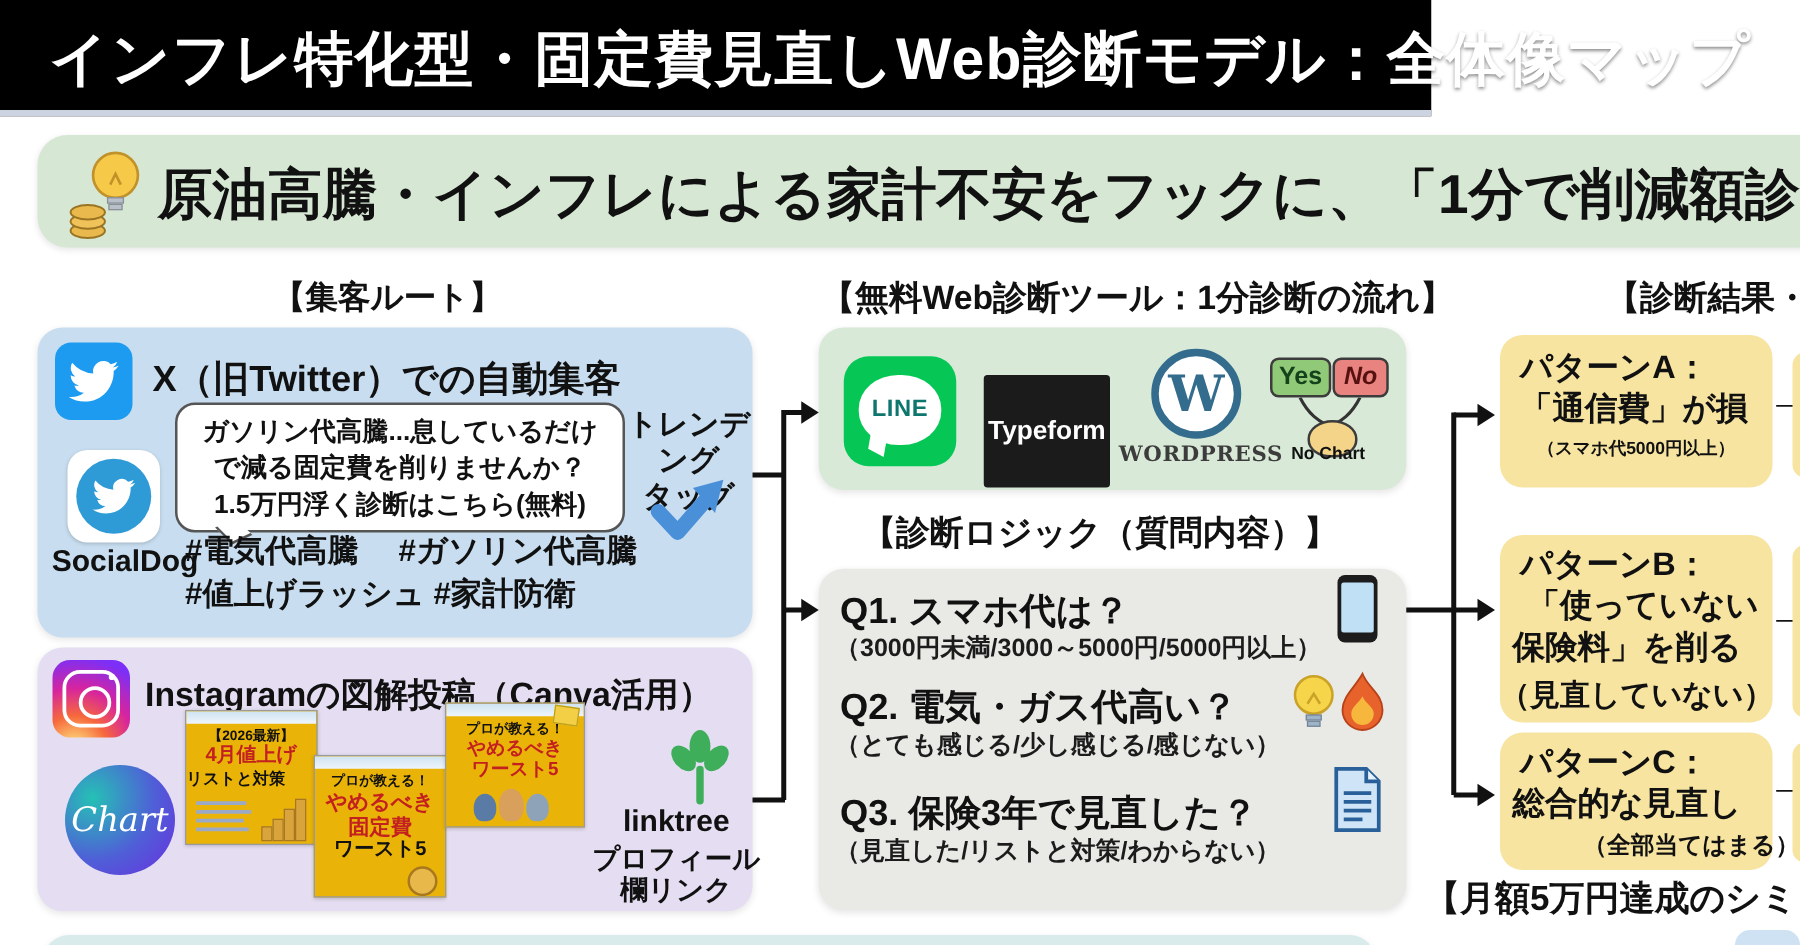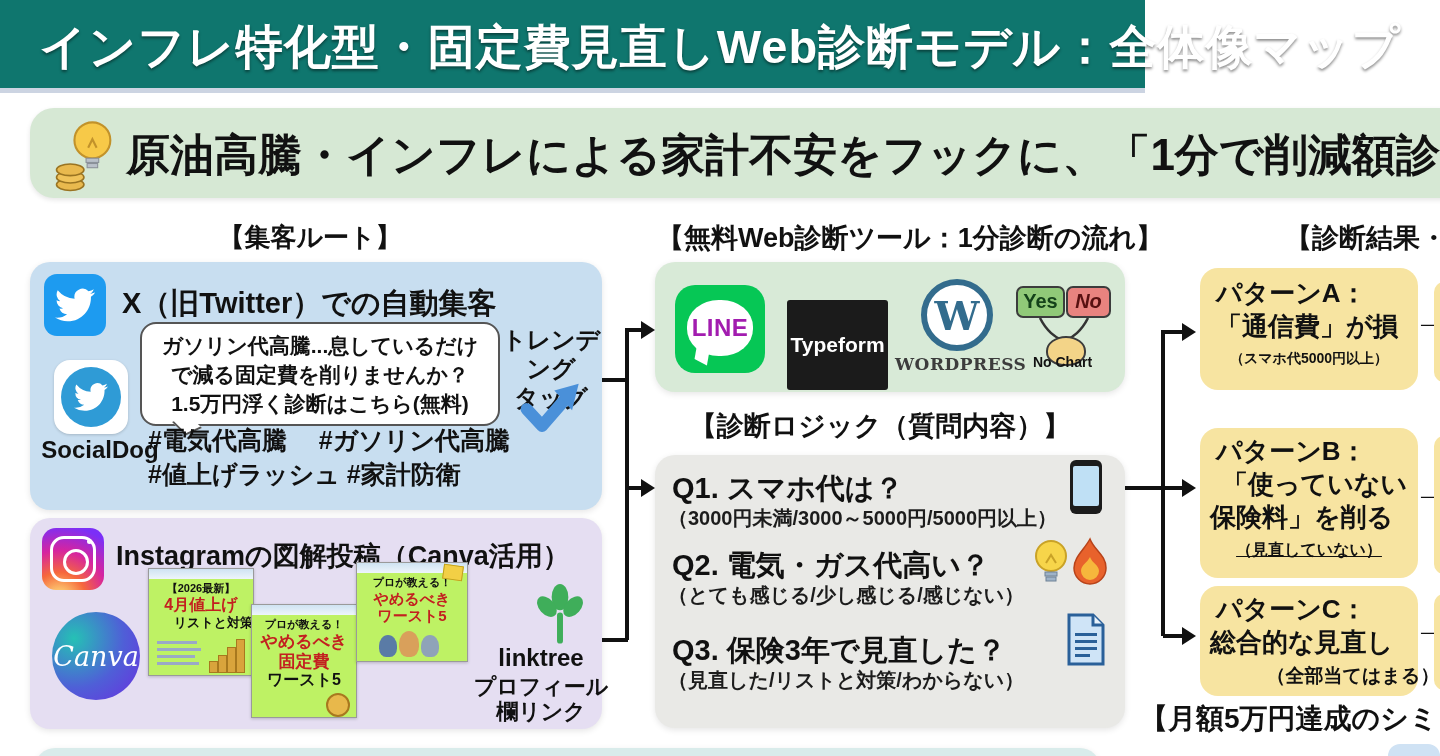--- a/index.html
+++ b/index.html
@@ -5,21 +5,21 @@
   html,body{margin:0;padding:0;background:#fff;}
   .canvas{position:relative;width:1440px;height:756px;background:#ffffff;overflow:hidden;
           font-family:"Liberation Sans","DejaVu Sans",sans-serif;color:#111;}
   .abs{position:absolute;}
   .bold{font-weight:800;}
   .pre{white-space:pre-line;}
   .nowrap{white-space:nowrap;}
   .ctr{text-align:center;}
 
   
-  .navy{left:0;top:0;width:1145px;height:88px;background:#0f766e;border-bottom:5px solid #ccd4e2;}
+  .navy{left:0;top:0;width:1145px;height:88px;background:#000000;border-bottom:5px solid #ccd4e2;}
   .navy .t{position:absolute;left:0;top:16px;width:1440px;text-align:center;color:#fff;
            font-size:47px;font-weight:800;letter-spacing:1px;text-shadow:0 2px 3px rgba(0,0,0,.45);}
   .hook{left:30px;top:108px;width:1500px;height:90px;background:#d6e8d4;border-radius:24px;
         box-shadow:0 2px 5px rgba(0,0,0,.10);}
   .hook .t{position:absolute;left:96px;top:18px;font-size:44px;font-weight:800;white-space:nowrap;}
 
   .colhead{font-size:26px;font-weight:800;}
 
   
   .bigbox{border-radius:20px;box-shadow:0 2px 6px rgba(0,0,0,.10);}
@@ -46,41 +46,41 @@
            border:3.5px solid #fff;border-radius:50%;}
   .ig-dot{position:absolute;right:12px;top:11px;width:5px;height:5px;background:#fff;border-radius:50%;}
   .sd-sq{background:#fff;border-radius:16px;box-shadow:0 1px 3px rgba(0,0,0,.18);
          display:flex;align-items:center;justify-content:center;}
   .sd-circle{width:60px;height:60px;border-radius:50%;background:#2f9bd6;display:flex;align-items:center;justify-content:center;}
   .canva{border-radius:50%;background:radial-gradient(circle at 25% 30%, #25c1b5, #4f5fd7 55%, #6a2fe0 100%);
          display:flex;align-items:center;justify-content:center;
          font-family:"DejaVu Serif","Liberation Serif",serif;font-style:italic;color:#fff;font-size:27px;}
   .line-sq{background:#06c755;border-radius:20px;}
   .line-bub{position:absolute;left:12px;top:15px;width:66px;height:56px;background:#fff;border-radius:48%;
-            text-align:center;line-height:56px;font-size:24px;font-weight:800;color:#a21caf;letter-spacing:.5px;}
+            text-align:center;line-height:56px;font-size:19px;font-weight:800;color:#0f766e;letter-spacing:.5px;}
   .line-bub:after{content:"";position:absolute;left:8px;bottom:-6px;width:14px;height:14px;background:#fff;
                   transform:rotate(28deg) skewX(18deg);}
   .typeform{background:#1b1b1b;border-radius:3px;color:#fff;display:flex;align-items:center;justify-content:center;
             font-size:21px;font-weight:600;}
   .wp-circle{width:72px;height:72px;border-radius:50%;background:#fff;border:6px solid #336c8d;box-sizing:border-box;
              display:flex;align-items:center;justify-content:center;color:#336c8d;
              font-family:"DejaVu Serif","Liberation Serif",serif;font-weight:700;font-size:40px;}
   .wp-word{font-family:"DejaVu Serif","Liberation Serif",serif;font-size:17px;font-weight:700;color:#3c3c3c;letter-spacing:.5px;}
 
   .pill{border:2.5px solid #3c3c3c;border-radius:7px;text-align:center;font-weight:800;font-size:20px;line-height:26px;}
   .pill-yes{background:#90c978;color:#14421a;}
   .pill-no{background:#e8837f;color:#581111;}
   .blob{background:#f3d488;border:2.5px solid #3c3c3c;border-radius:50% 50% 46% 46%;}
 
   
-  .mini{background:#bef264;border:1.5px solid #9a9a9a;box-shadow:0 1px 3px rgba(0,0,0,.2);overflow:hidden;}
+  .mini{background:#eab308;border:1.5px solid #9a9a9a;box-shadow:0 1px 3px rgba(0,0,0,.2);overflow:hidden;}
   .mini .hd1{font-size:11px;font-weight:800;text-align:center;margin-top:6px;}
   .mini .red{color:#c32020;}
   .mini .big{font-size:16px;font-weight:800;text-align:center;line-height:1.15;}
-  .mini .mid{font-size:13px;font-weight:800;text-align:right;}
+  .mini .mid{font-size:13px;font-weight:800;text-align:left;}
   .mini .strip{position:absolute;left:0;top:0;width:100%;height:10px;background:linear-gradient(#cfe3f2,#eef5fb);}
   .tinyline{position:absolute;height:2.5px;background:#9aa9c7;}
   .goldbar{position:absolute;background:#d9a43c;border:1px solid #a8781e;}
   .coin{position:absolute;border-radius:50%;background:#e8b84b;border:2px solid #a8781e;}
   .sticker{position:absolute;background:#f2cf45;border:1px solid #bfa01c;transform:rotate(8deg);}
   .person{position:absolute;border-radius:50% 50% 40% 40%;}
 
   
   .qhead{font-size:29px;font-weight:800;}
   .qopt{font-size:20px;font-weight:800;color:#1c1c1c;}
@@ -158,21 +158,21 @@
     <div class="abs bold nowrap" style="left:118px;top:196px;font-size:25px;">#値上げラッシュ #家計防衛</div>
   </div>
 
   <div class="abs bigbox bx-purple" style="left:30px;top:518px;width:572px;height:211px;">
     <div class="abs ig-sq" style="left:12px;top:10px;width:62px;height:62px;">
       <div class="ig-frame"></div>
         <div class="ig-lens"></div>
         <div class="ig-dot"></div>
     </div>
     <div class="abs bold nowrap" style="left:86px;top:20px;font-size:27px;">Instagramの図解投稿（Canva活用）</div>
-    <div class="abs canva" style="left:22px;top:94px;width:88px;height:88px;">Canva</div>
+    <div class="abs canva" style="left:22px;top:94px;width:88px;height:88px;">Chart</div>
 
     <div class="abs mini" style="left:118px;top:50px;width:104px;height:106px;">
       <div class="strip"></div>
       <div class="hd1" style="margin-top:12px;">【2026最新】</div>
       <div class="big red">4月値上げ</div>
       <div class="mid">リストと対策</div>
       <div class="tinyline" style="left:8px;top:72px;width:40px;"></div>
       <div class="tinyline" style="left:8px;top:79px;width:44px;"></div>
       <div class="tinyline" style="left:8px;top:86px;width:38px;"></div>
       <div class="tinyline" style="left:8px;top:93px;width:42px;"></div>
@@ -271,21 +271,21 @@
     <div class="abs pt nowrap" style="left:16px;top:45px;">「通信費」が損</div>
     <div class="abs pn ctr nowrap" style="left:0px;top:82px;width:218px;font-size:14px;">（スマホ代5000円以上）</div>
   </div>
   <div class="abs flow-arrow" style="left:1414px;top:300px;">→</div>
   <div class="abs bx-cream" style="left:1434px;top:282px;width:20px;height:100px;"></div>
 
   <div class="abs bx-cream" style="left:1200px;top:428px;width:218px;height:150px;">
     <div class="abs pt nowrap" style="left:16px;top:10px;">パターンB：</div>
     <div class="abs pt nowrap" style="left:22px;top:43px;">「使っていない</div>
     <div class="abs pt nowrap" style="left:10px;top:76px;">保険料」を削る</div>
-    <div class="abs pn ctr nowrap" style="left:0px;top:112px;width:218px;font-size:16px;text-decoration:underline;">（見直していない）</div>
+    <div class="abs pn ctr nowrap" style="left:0px;top:112px;width:218px;font-size:24px;">（見直していない）</div>
   </div>
   <div class="abs flow-arrow" style="left:1414px;top:472px;">→</div>
   <div class="abs bx-cream" style="left:1434px;top:436px;width:20px;height:138px;"></div>
 
   <div class="abs bx-cream" style="left:1200px;top:586px;width:218px;height:110px;">
     <div class="abs pt nowrap" style="left:16px;top:10px;">パターンC：</div>
     <div class="abs pt nowrap" style="left:10px;top:43px;">総合的な見直し</div>
     <div class="abs pn ctr nowrap" style="left:0px;top:77px;width:218px;font-size:19px;padding-left:44px;">（全部当てはまる）</div>
   </div>
   <div class="abs flow-arrow" style="left:1414px;top:608px;">→</div>

